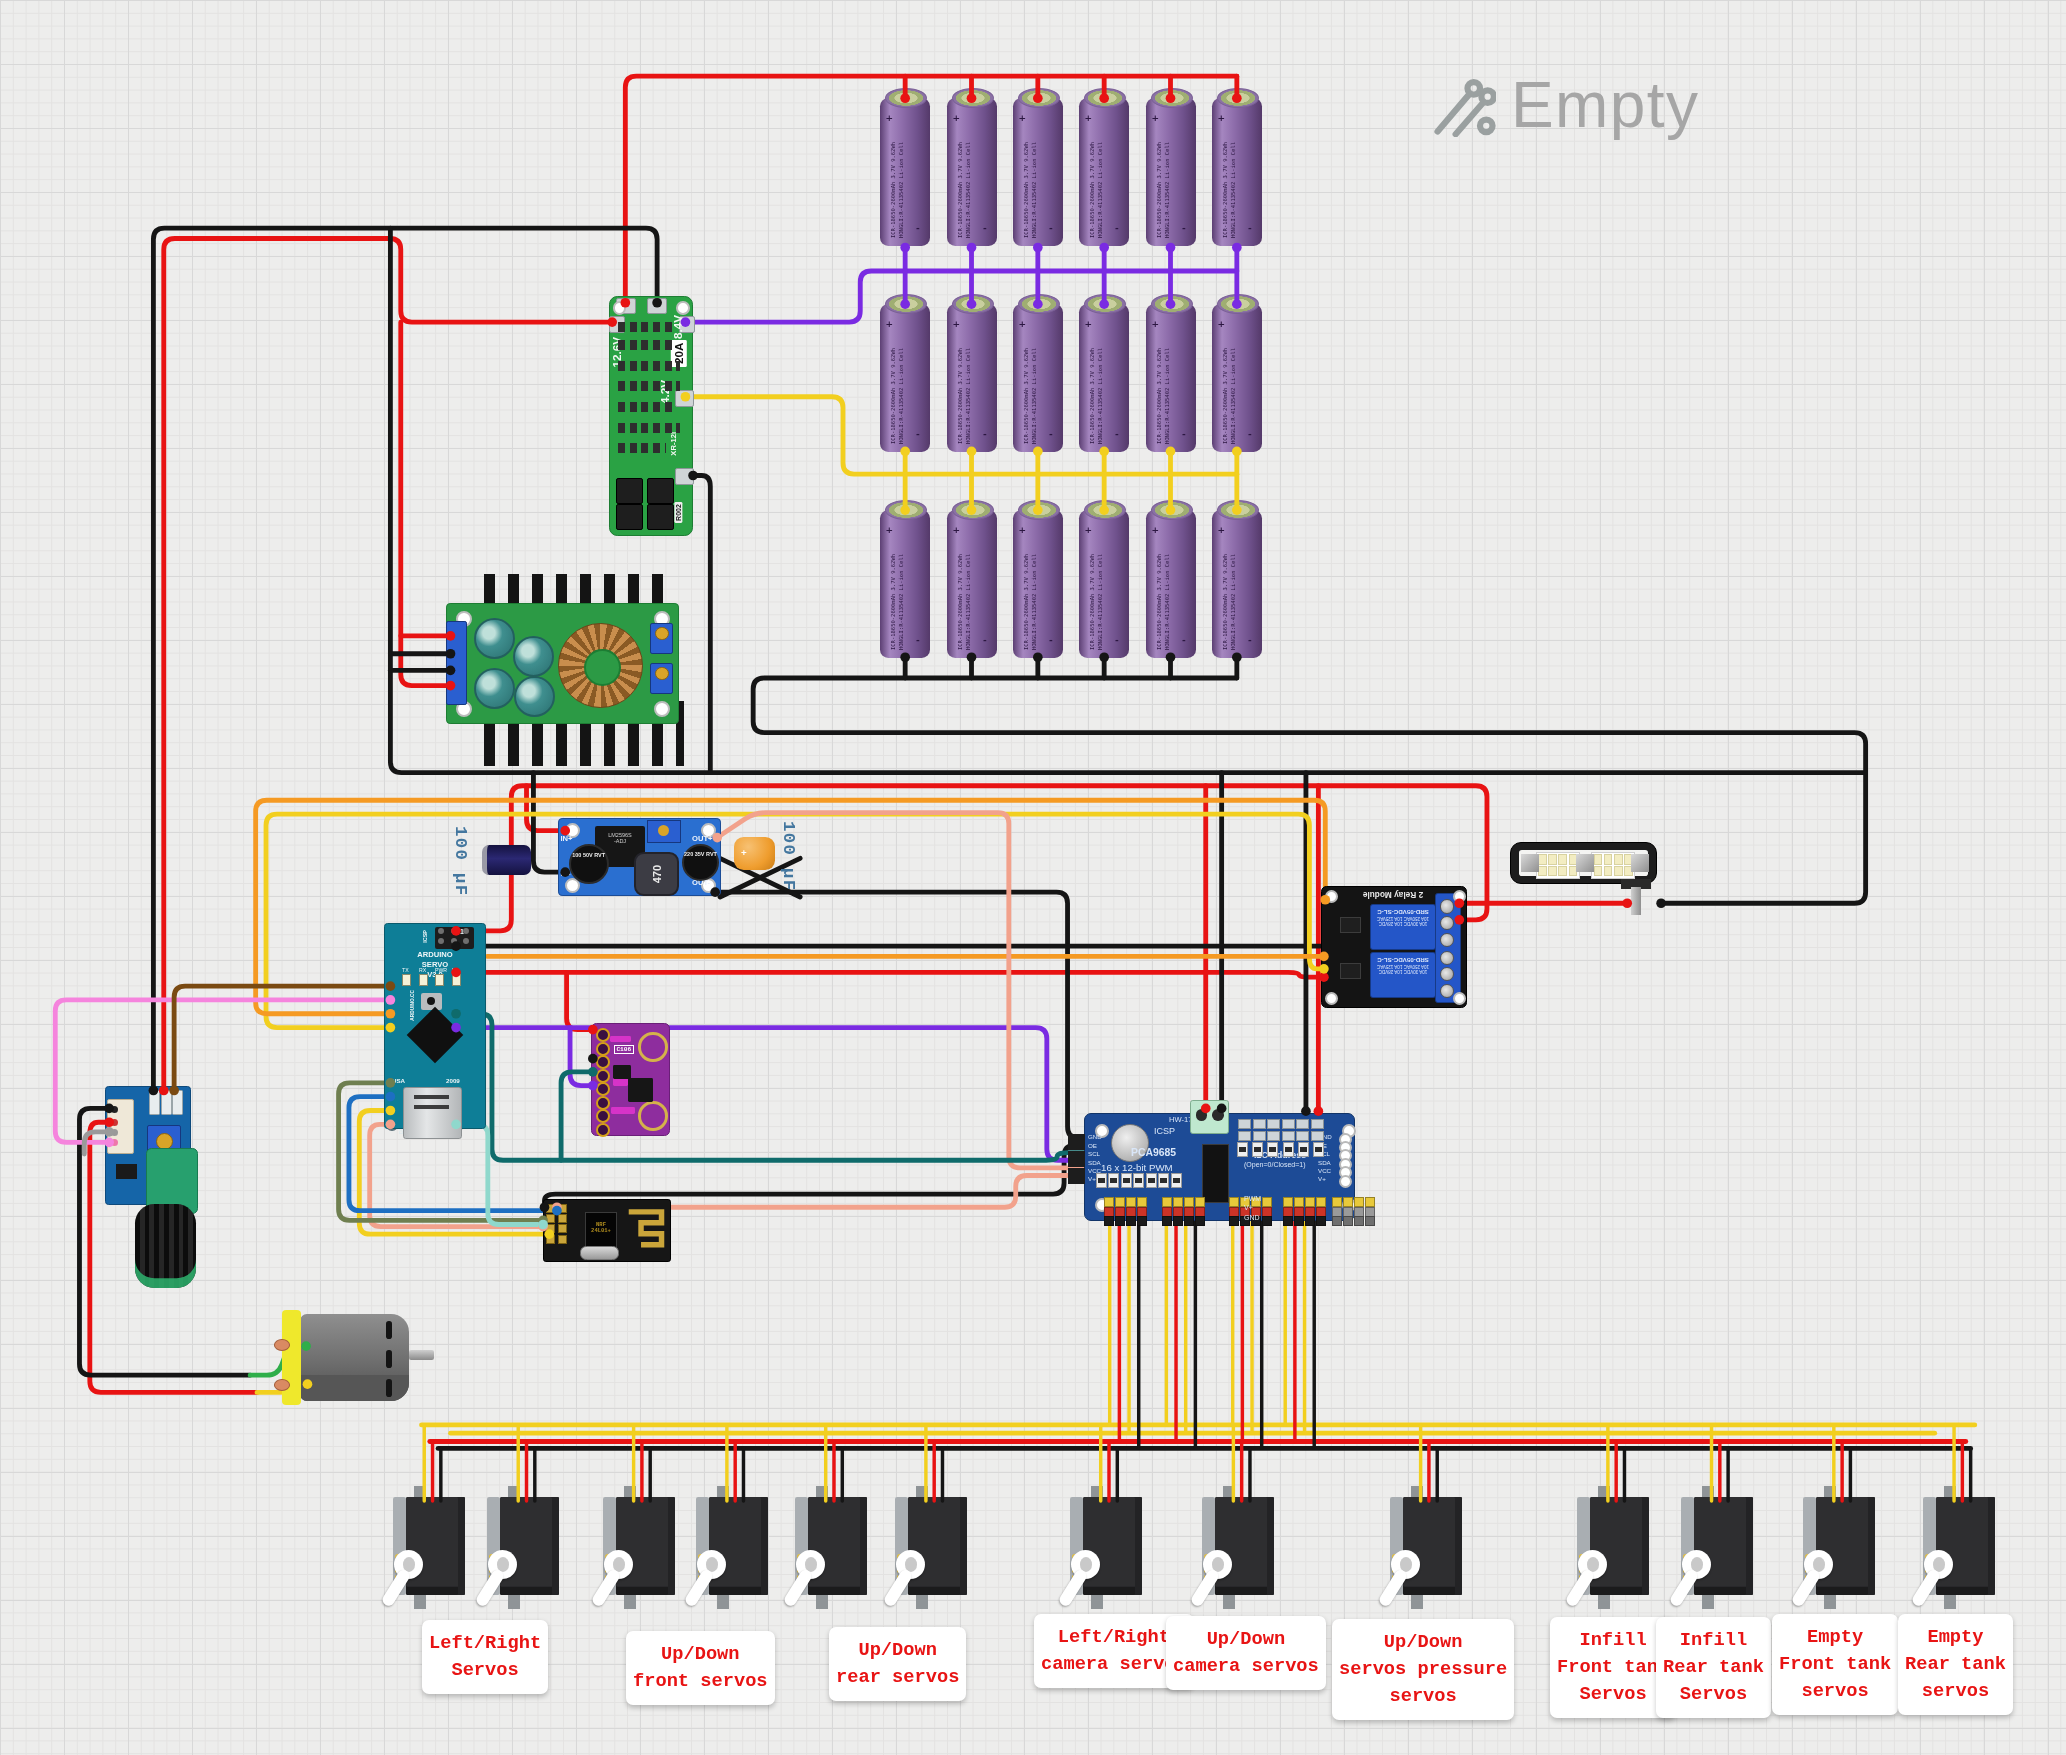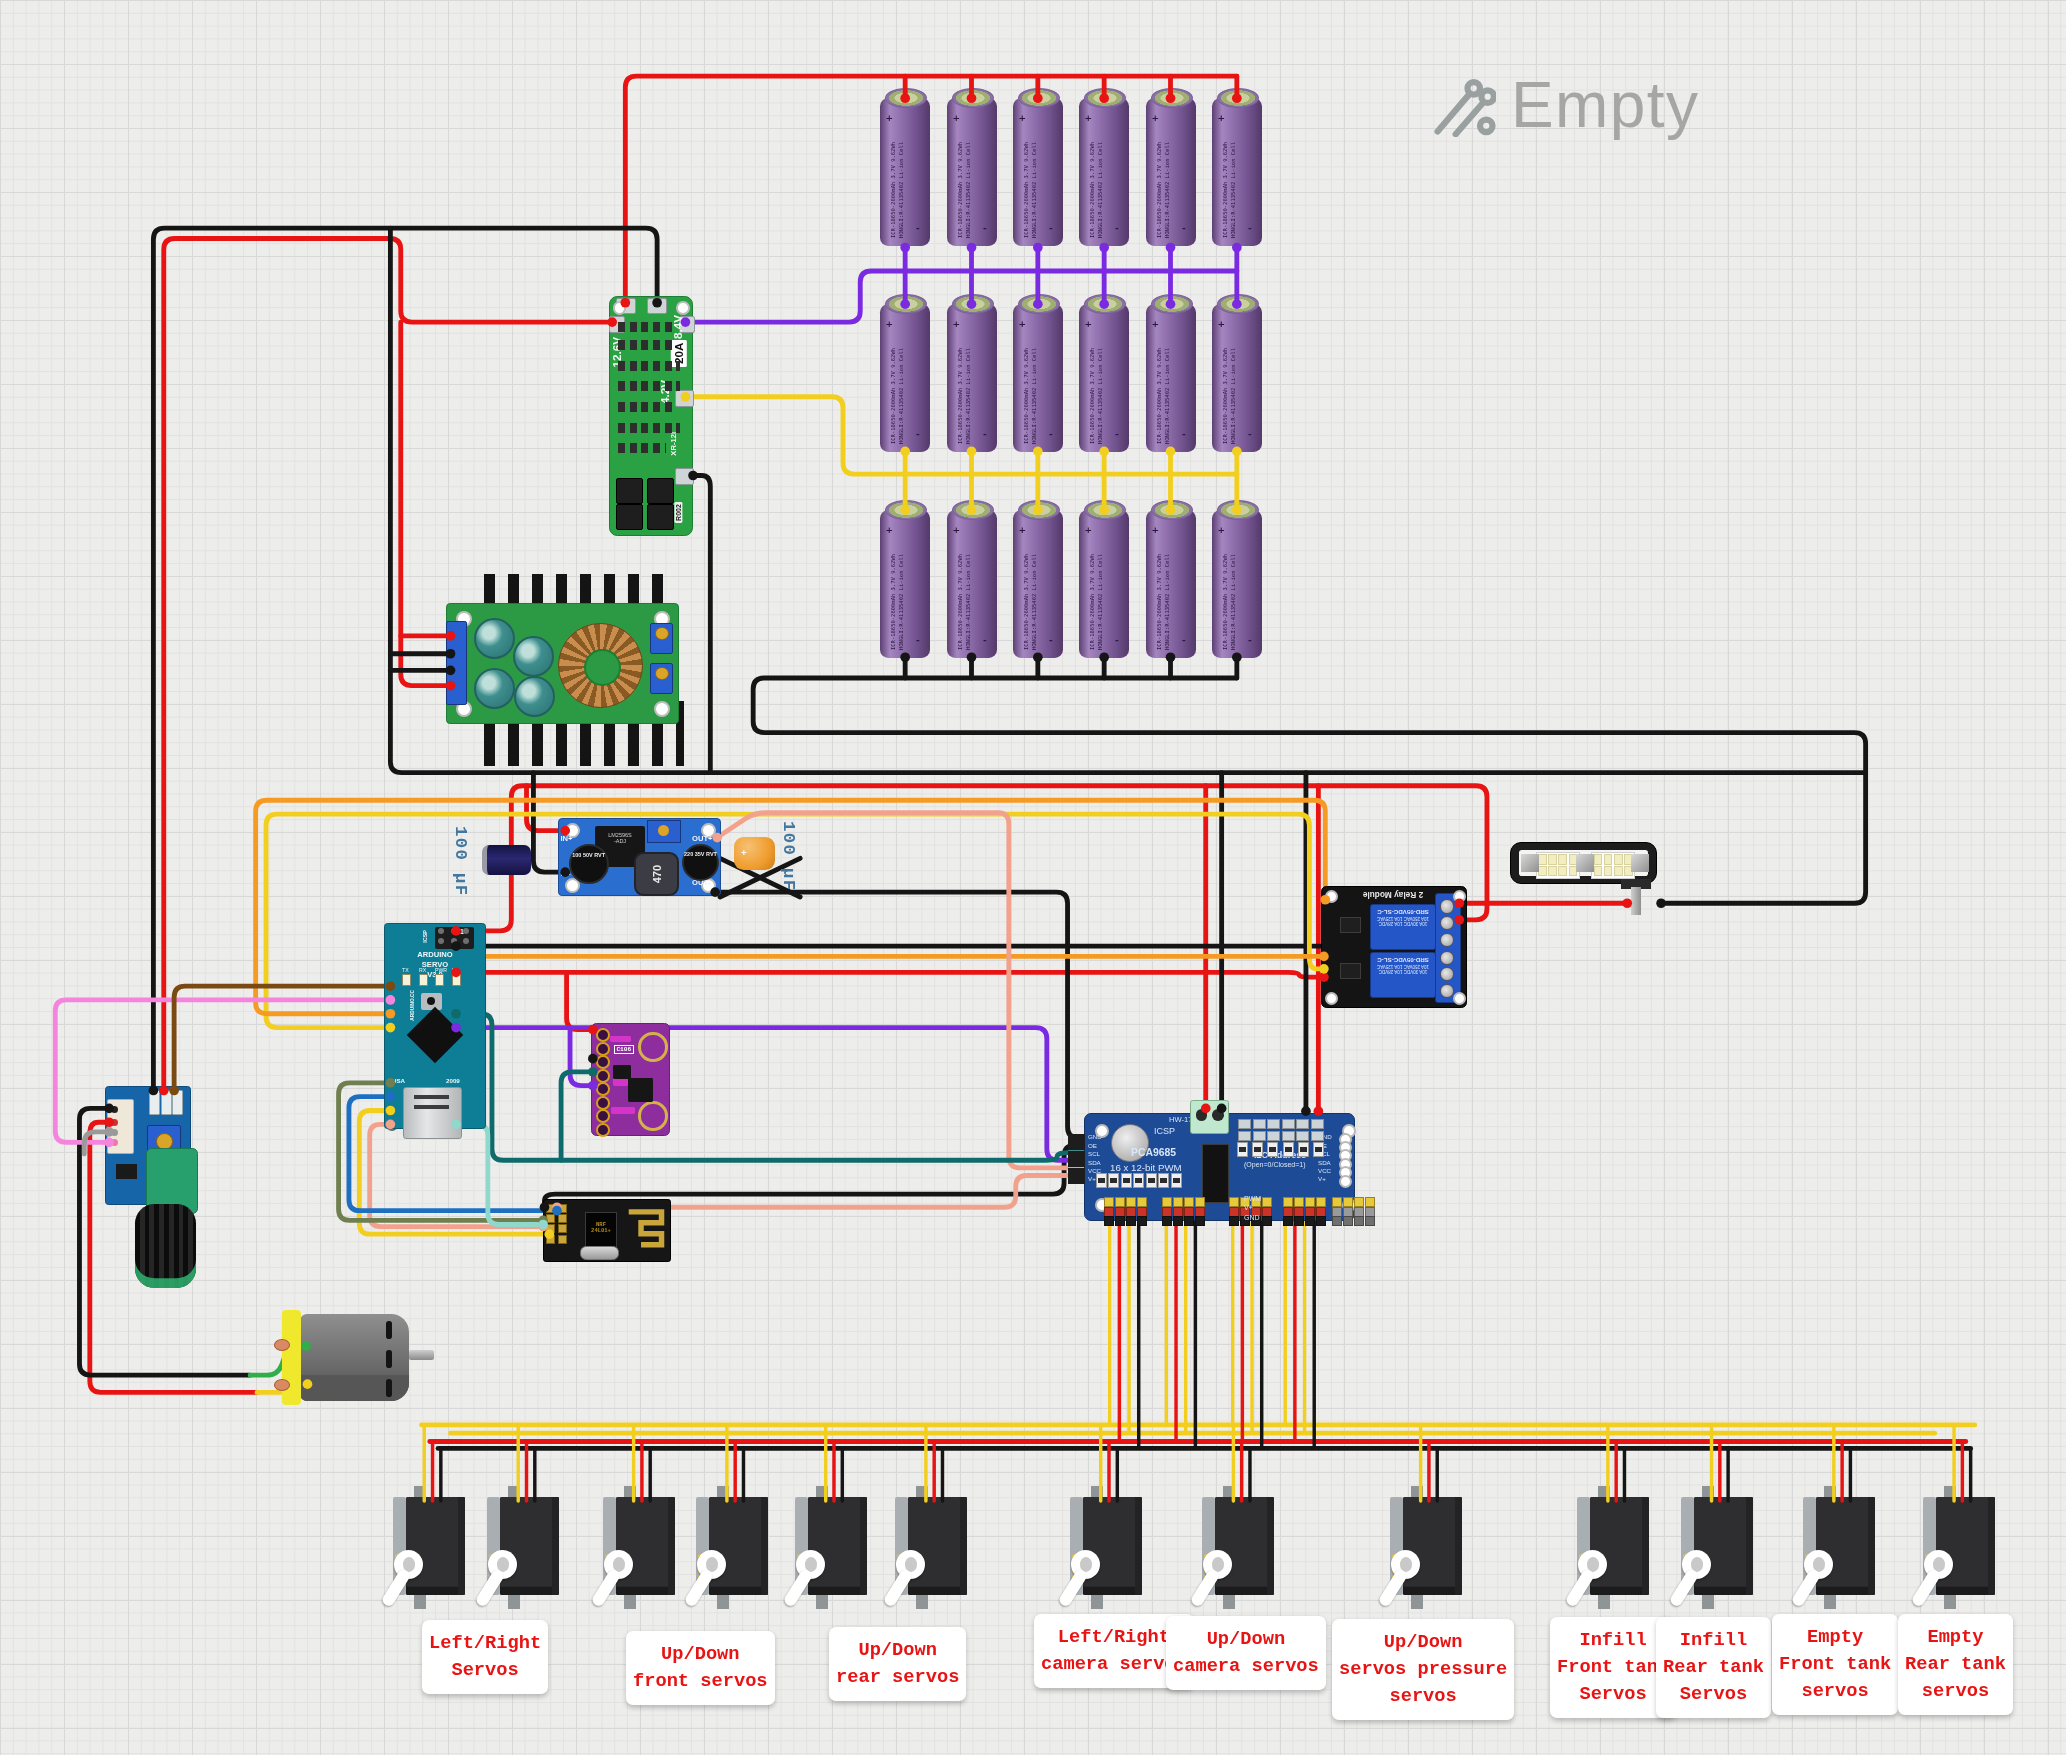--- a/index.html
+++ b/index.html
@@ -447,21 +447,21 @@
     <div class="rhole abs" style="left:9.7px;top:84px"></div>
       <div class="rhole" style="top:84px"></div>
     <div class="capc"></div>
     <div class="silk" style="left:84px;top:1.4px;font-size:7.6px">HW-170</div>
     <div class="silk" style="left:69px;top:12.4px;font-size:9px">ICSP</div>
     <div class="term">
       <i style="position:absolute;left:4.8px;top:8.3px;width:11.7px;height:11.7px;border-radius:50%;background:#2a2a2a"></i>
       <i style="position:absolute;left:21px;top:8.3px;width:11.7px;height:11.7px;border-radius:50%;background:#2a2a2a"></i>
     </div>
     <div class="silk" style="left:46px;top:33px;font-size:10.4px;font-weight:bold">PCA9685</div>
-    <div class="silk" style="left:25px;top:48px;font-size:9.7px">16 x 12-bit PWM</div>
+    <div class="silk" style="left:16px;top:48px;font-size:9.7px">16 x 12-bit PWM</div>
     <div class="ic"></div>
     <div class="silk" style="left:169px;top:36px;font-size:9px;font-weight:bold">I2C Address</div>
     <div class="silk" style="left:159px;top:47px;font-size:7px">(Open=0/Closed=1)</div>
   </div>
 
   <svg id="wires-over" class="layer" width="2066" height="1756" viewBox="0 0 2990 2541">
       <path d="M1310 110L1310 142" stroke="#e81313" stroke-width="7" fill="none" stroke-linecap="round"></path>
       <circle cx="1310" cy="142" r="7" fill="#e81313"></circle>
       <path d="M1310 358L1310 392" stroke="#7a2be2" stroke-width="7" fill="none" stroke-linecap="round"></path>
       <circle cx="1310" cy="358" r="7" fill="#7a2be2"></circle>

